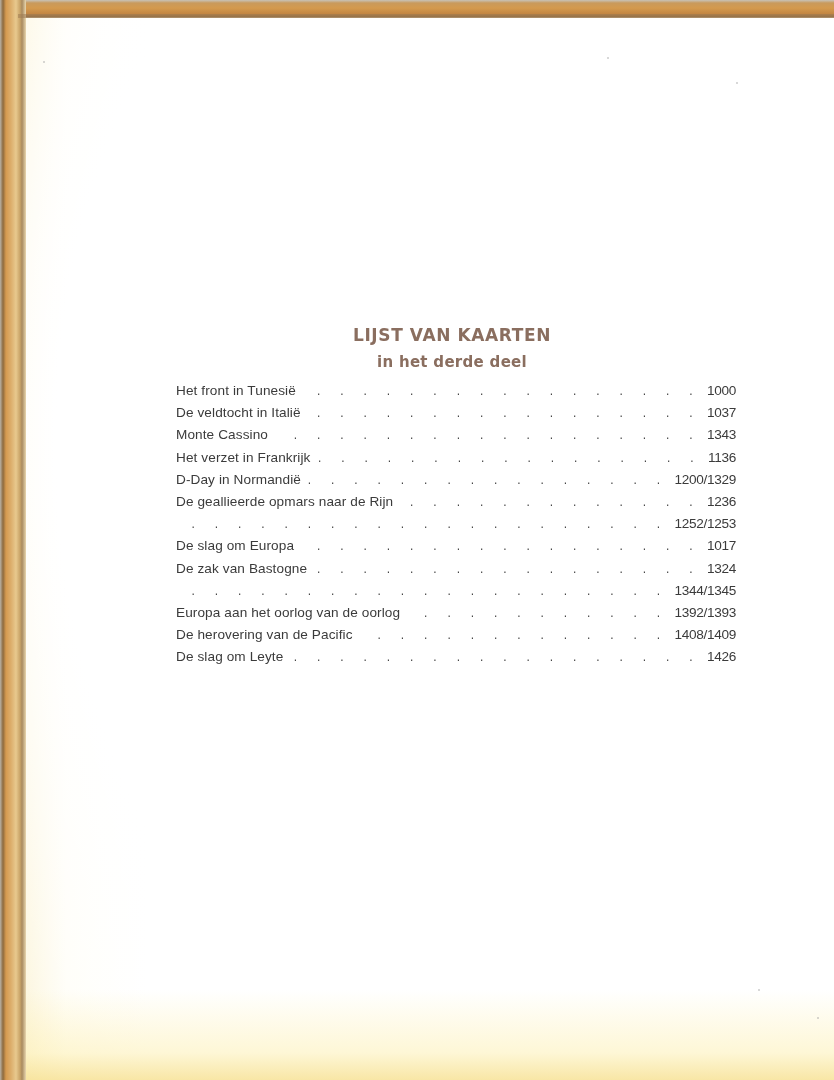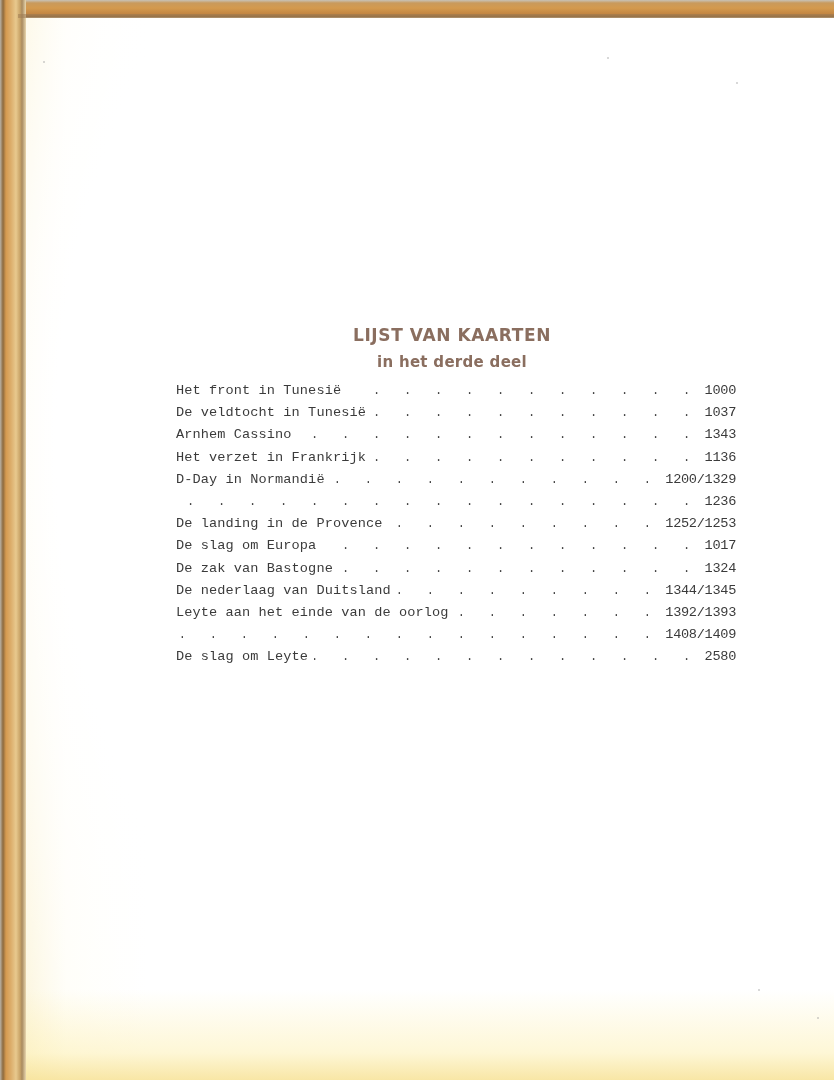--- a/index.html
+++ b/index.html
@@ -79,21 +79,21 @@
       padding: 0;
       list-style: none;
     }
     .toc-row {
       position: relative;
       height: 22.2px;
       line-height: 22px;
       display: flex;
       align-items: baseline;
       color: #3b3b3b;
-      font-family: Liberation Mono, monospace;
+      font-family: Liberation Sans, sans-serif;
       font-size: 13.6px;
     }
     .toc-title {
       white-space: nowrap;
       padding-right: 6px;
       letter-spacing: 0.1px;
     }
     .toc-leader {
       flex: 1;
       height: 22px;
@@ -137,70 +137,70 @@
 <h1 class="heading">LIJST VAN KAARTEN</h1>
 <h2 class="subheading">in het derde deel</h2>
 
 <ul class="toc">
   <li class="toc-row">
     <span class="toc-title">Het front in Tunesië</span>
     <span class="toc-leader">. . . . . . . . . . . . . . . . . . . . . . . . . . . . . . . . . . . . . . . . . .</span>
     <span class="toc-page">1000</span>
   </li>
   <li class="toc-row">
-    <span class="toc-title">De veldtocht in Tunesië</span>
+    <span class="toc-title">De veldtocht in Italië</span>
     <span class="toc-leader">. . . . . . . . . . . . . . . . . . . . . . . . . . . . . . . . . . . . . . . . . .</span>
     <span class="toc-page">1037</span>
   </li>
   <li class="toc-row">
-    <span class="toc-title">Arnhem Cassino</span>
+    <span class="toc-title">Monte Cassino</span>
     <span class="toc-leader">. . . . . . . . . . . . . . . . . . . . . . . . . . . . . . . . . . . . . . . . . .</span>
     <span class="toc-page">1343</span>
   </li>
   <li class="toc-row">
     <span class="toc-title">Het verzet in Frankrijk</span>
     <span class="toc-leader">. . . . . . . . . . . . . . . . . . . . . . . . . . . . . . . . . . . . . . . . . .</span>
     <span class="toc-page">1136</span>
   </li>
   <li class="toc-row">
     <span class="toc-title">D-Day in Normandië</span>
     <span class="toc-leader">. . . . . . . . . . . . . . . . . . . . . . . . . . . . . . . . . . . . . . . . . .</span>
     <span class="toc-page">1200/1329</span>
   </li>
   <li class="toc-row">
+    <span class="toc-title">De geallieerde opmars naar de Rijn</span>
     <span class="toc-leader">. . . . . . . . . . . . . . . . . . . . . . . . . . . . . . . . . . . . . . . . . .</span>
     <span class="toc-page">1236</span>
   </li>
   <li class="toc-row">
-    <span class="toc-title">De landing in de Provence</span>
     <span class="toc-leader">. . . . . . . . . . . . . . . . . . . . . . . . . . . . . . . . . . . . . . . . . .</span>
     <span class="toc-page">1252/1253</span>
   </li>
   <li class="toc-row">
     <span class="toc-title">De slag om Europa</span>
     <span class="toc-leader">. . . . . . . . . . . . . . . . . . . . . . . . . . . . . . . . . . . . . . . . . .</span>
     <span class="toc-page">1017</span>
   </li>
   <li class="toc-row">
     <span class="toc-title">De zak van Bastogne</span>
     <span class="toc-leader">. . . . . . . . . . . . . . . . . . . . . . . . . . . . . . . . . . . . . . . . . .</span>
     <span class="toc-page">1324</span>
   </li>
   <li class="toc-row">
-    <span class="toc-title">De nederlaag van Duitsland</span>
     <span class="toc-leader">. . . . . . . . . . . . . . . . . . . . . . . . . . . . . . . . . . . . . . . . . .</span>
     <span class="toc-page">1344/1345</span>
   </li>
   <li class="toc-row">
-    <span class="toc-title">Leyte aan het einde van de oorlog</span>
+    <span class="toc-title">Europa aan het oorlog van de oorlog</span>
     <span class="toc-leader">. . . . . . . . . . . . . . . . . . . . . . . . . . . . . . . . . . . . . . . . . .</span>
     <span class="toc-page">1392/1393</span>
   </li>
   <li class="toc-row">
+    <span class="toc-title">De herovering van de Pacific</span>
     <span class="toc-leader">. . . . . . . . . . . . . . . . . . . . . . . . . . . . . . . . . . . . . . . . . .</span>
     <span class="toc-page">1408/1409</span>
   </li>
   <li class="toc-row">
     <span class="toc-title">De slag om Leyte</span>
     <span class="toc-leader">. . . . . . . . . . . . . . . . . . . . . . . . . . . . . . . . . . . . . . . . . .</span>
-    <span class="toc-page">2580</span>
+    <span class="toc-page">1426</span>
   </li>
 </ul>
 
 </body></html>

